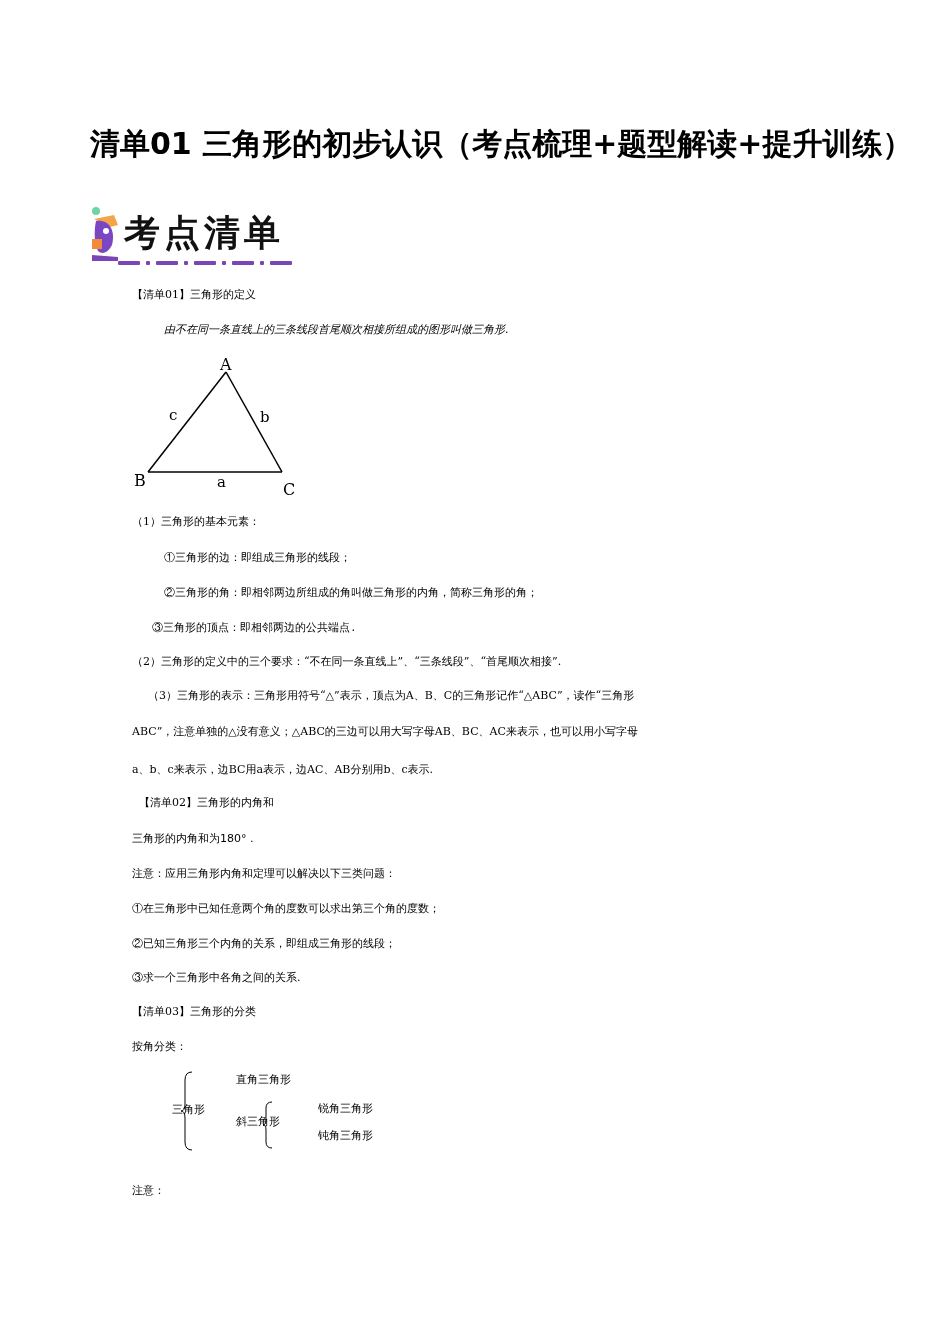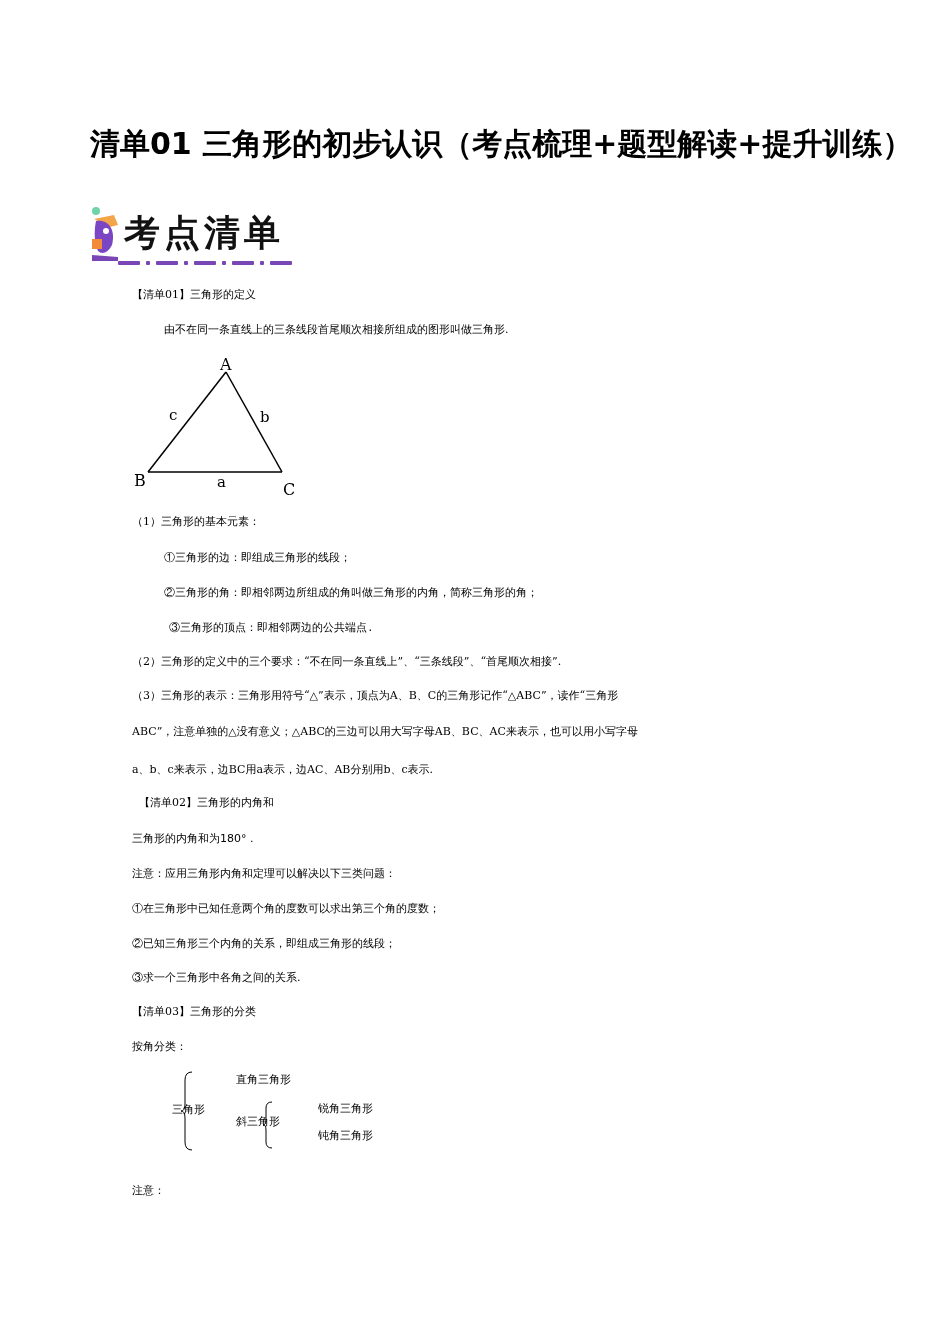--- a/index.html
+++ b/index.html
@@ -40,40 +40,40 @@
     <rect x="4" y="34" width="10" height="10" fill="#f28a3a"></rect>
     <path d="M4 50 L30 52 L30 56 L4 56 Z" fill="#7a45b5"></path>
   </svg>
   <div class="banner-text">考点清单</div>
   <div class="banner-line">
     <span style="width:22px"></span><span style="width:4px"></span><span style="width:22px"></span><span style="width:4px"></span><span style="width:22px"></span><span style="width:4px"></span><span style="width:22px"></span><span style="width:4px"></span><span style="width:22px"></span>
   </div>
 </div>
 
 <div class="abs t" style="left:88px; top:287px;">【清单01】三角形的定义</div>
-<div class="abs t" style="left:120px; top:322px;">由不在同一条直线上的三条线段首尾顺次相接所组成的图形叫做三角形.</div>
+<div class="abs t" style="left:120px; top:322px;font-style:italic;">由不在同一条直线上的三条线段首尾顺次相接所组成的图形叫做三角形.</div>
 
 <svg class="abs" style="left:120px; top:350px;" width="200" height="150">
   <line x1="106" y1="22" x2="28" y2="122" stroke="#000" stroke-width="1.5"></line>
   <line x1="106" y1="22" x2="162" y2="122" stroke="#000" stroke-width="1.5"></line>
   <line x1="28" y1="122" x2="162" y2="122" stroke="#000" stroke-width="1.5"></line>
   <text x="100" y="20" font-size="16" font-family="DejaVu Serif, serif">A</text>
   <text x="14" y="136" font-size="16" font-family="DejaVu Serif, serif">B</text>
   <text x="163" y="145" font-size="16" font-family="DejaVu Serif, serif">C</text>
   <text x="49" y="70" font-size="15" font-family="DejaVu Serif, serif">c</text>
   <text x="140" y="72" font-size="15" font-family="DejaVu Serif, serif">b</text>
   <text x="97" y="137" font-size="15" font-family="DejaVu Serif, serif">a</text>
 </svg>
 
 <div class="abs t" style="left:88px; top:514px;">（1）三角形的基本元素：</div>
 <div class="abs t" style="left:120px; top:550px;">①三角形的边：即组成三角形的线段；</div>
 <div class="abs t" style="left:120px; top:585px;">②三角形的角：即相邻两边所组成的角叫做三角形的内角，简称三角形的角；</div>
-<div class="abs t" style="left:125px; top:620px;font-family:Liberation Mono, monospace;">③三角形的顶点：即相邻两边的公共端点.</div>
+<div class="abs t" style="left:108px; top:620px;font-family:Liberation Mono, monospace;">③三角形的顶点：即相邻两边的公共端点.</div>
 <div class="abs t" style="left:88px; top:654px;">（2）三角形的定义中的三个要求：“不在同一条直线上”、“三条线段”、“首尾顺次相接”.</div>
-<div class="abs t" style="left:88px; top:688px;">（3）三角形的表示：三角形用符号“△”表示，顶点为A、B、C的三角形记作“△ABC”，读作“三角形</div>
+<div class="abs t" style="left:104px; top:688px;">（3）三角形的表示：三角形用符号“△”表示，顶点为A、B、C的三角形记作“△ABC”，读作“三角形</div>
 <div class="abs t" style="left:88px; top:724px;">ABC”，注意单独的△没有意义；△ABC的三边可以用大写字母AB、BC、AC来表示，也可以用小写字母</div>
 <div class="abs t" style="left:88px; top:762px;">a、b、c来表示，边BC用a表示，边AC、AB分别用b、c表示.</div>
 
 <div class="abs t" style="left:95px; top:795px;">【清单02】三角形的内角和</div>
 <div class="abs t bold" style="left:88px; top:831px;">三角形的内角和为180°  .</div>
 <div class="abs t" style="left:88px; top:866px;">注意：应用三角形内角和定理可以解决以下三类问题：</div>
 <div class="abs t" style="left:88px; top:901px;">①在三角形中已知任意两个角的度数可以求出第三个角的度数；</div>
 <div class="abs t" style="left:88px; top:936px;">②已知三角形三个内角的关系，即组成三角形的线段；</div>
 <div class="abs t" style="left:88px; top:970px;">③求一个三角形中各角之间的关系.</div>
 

